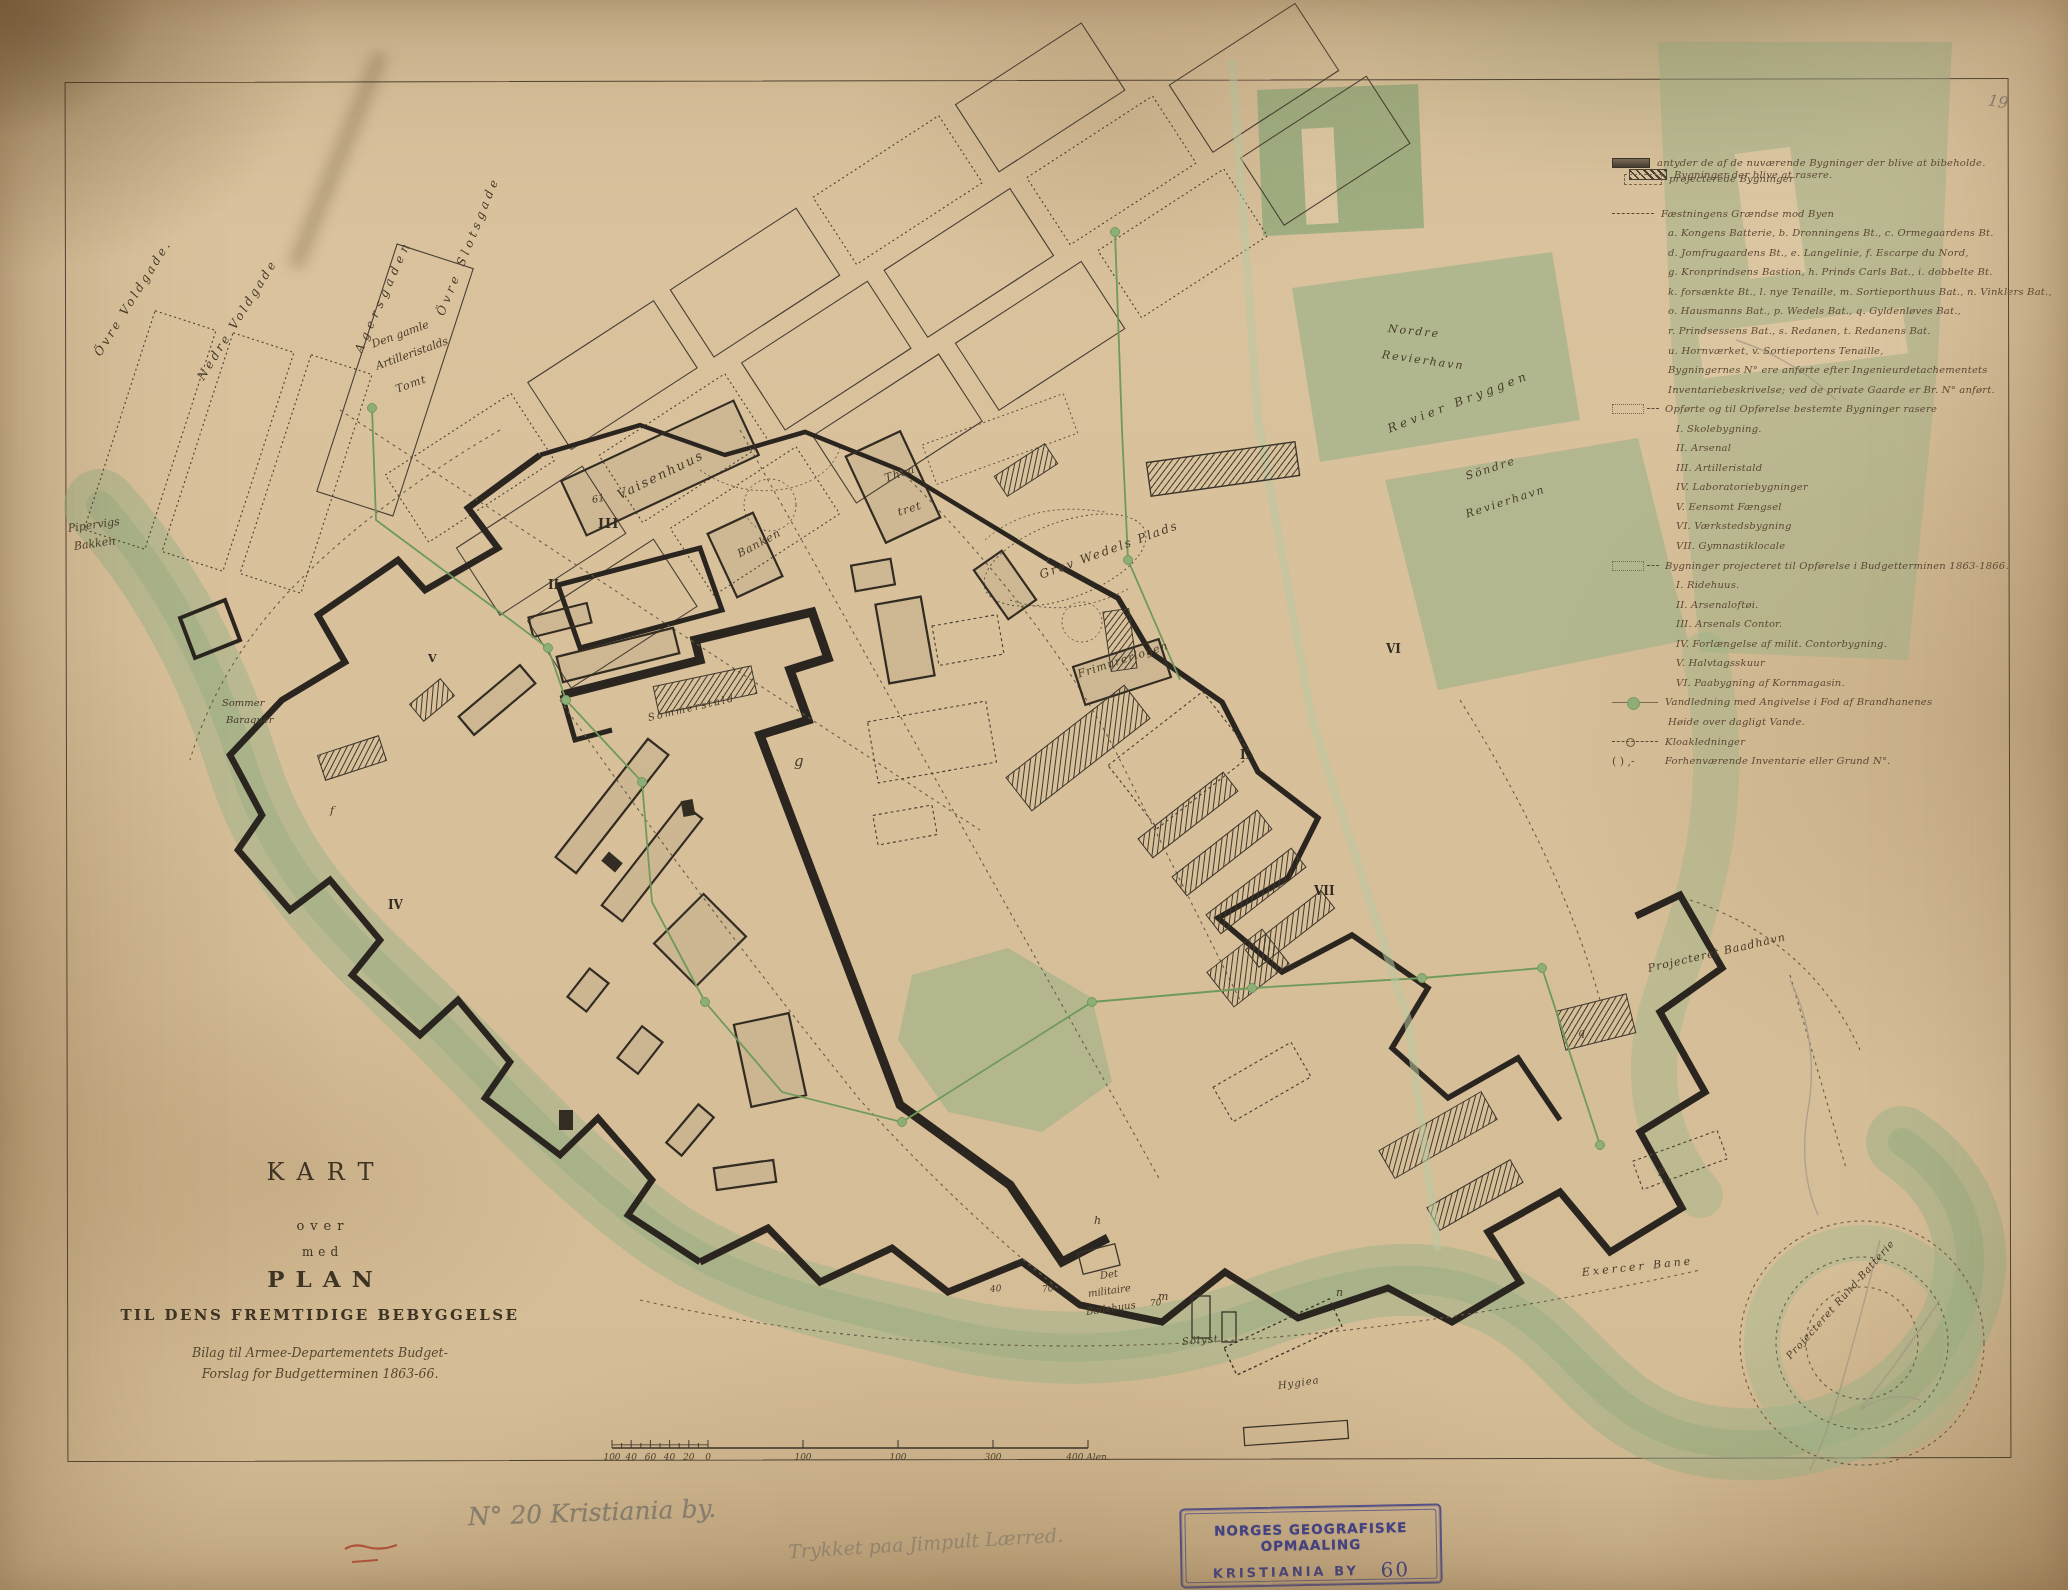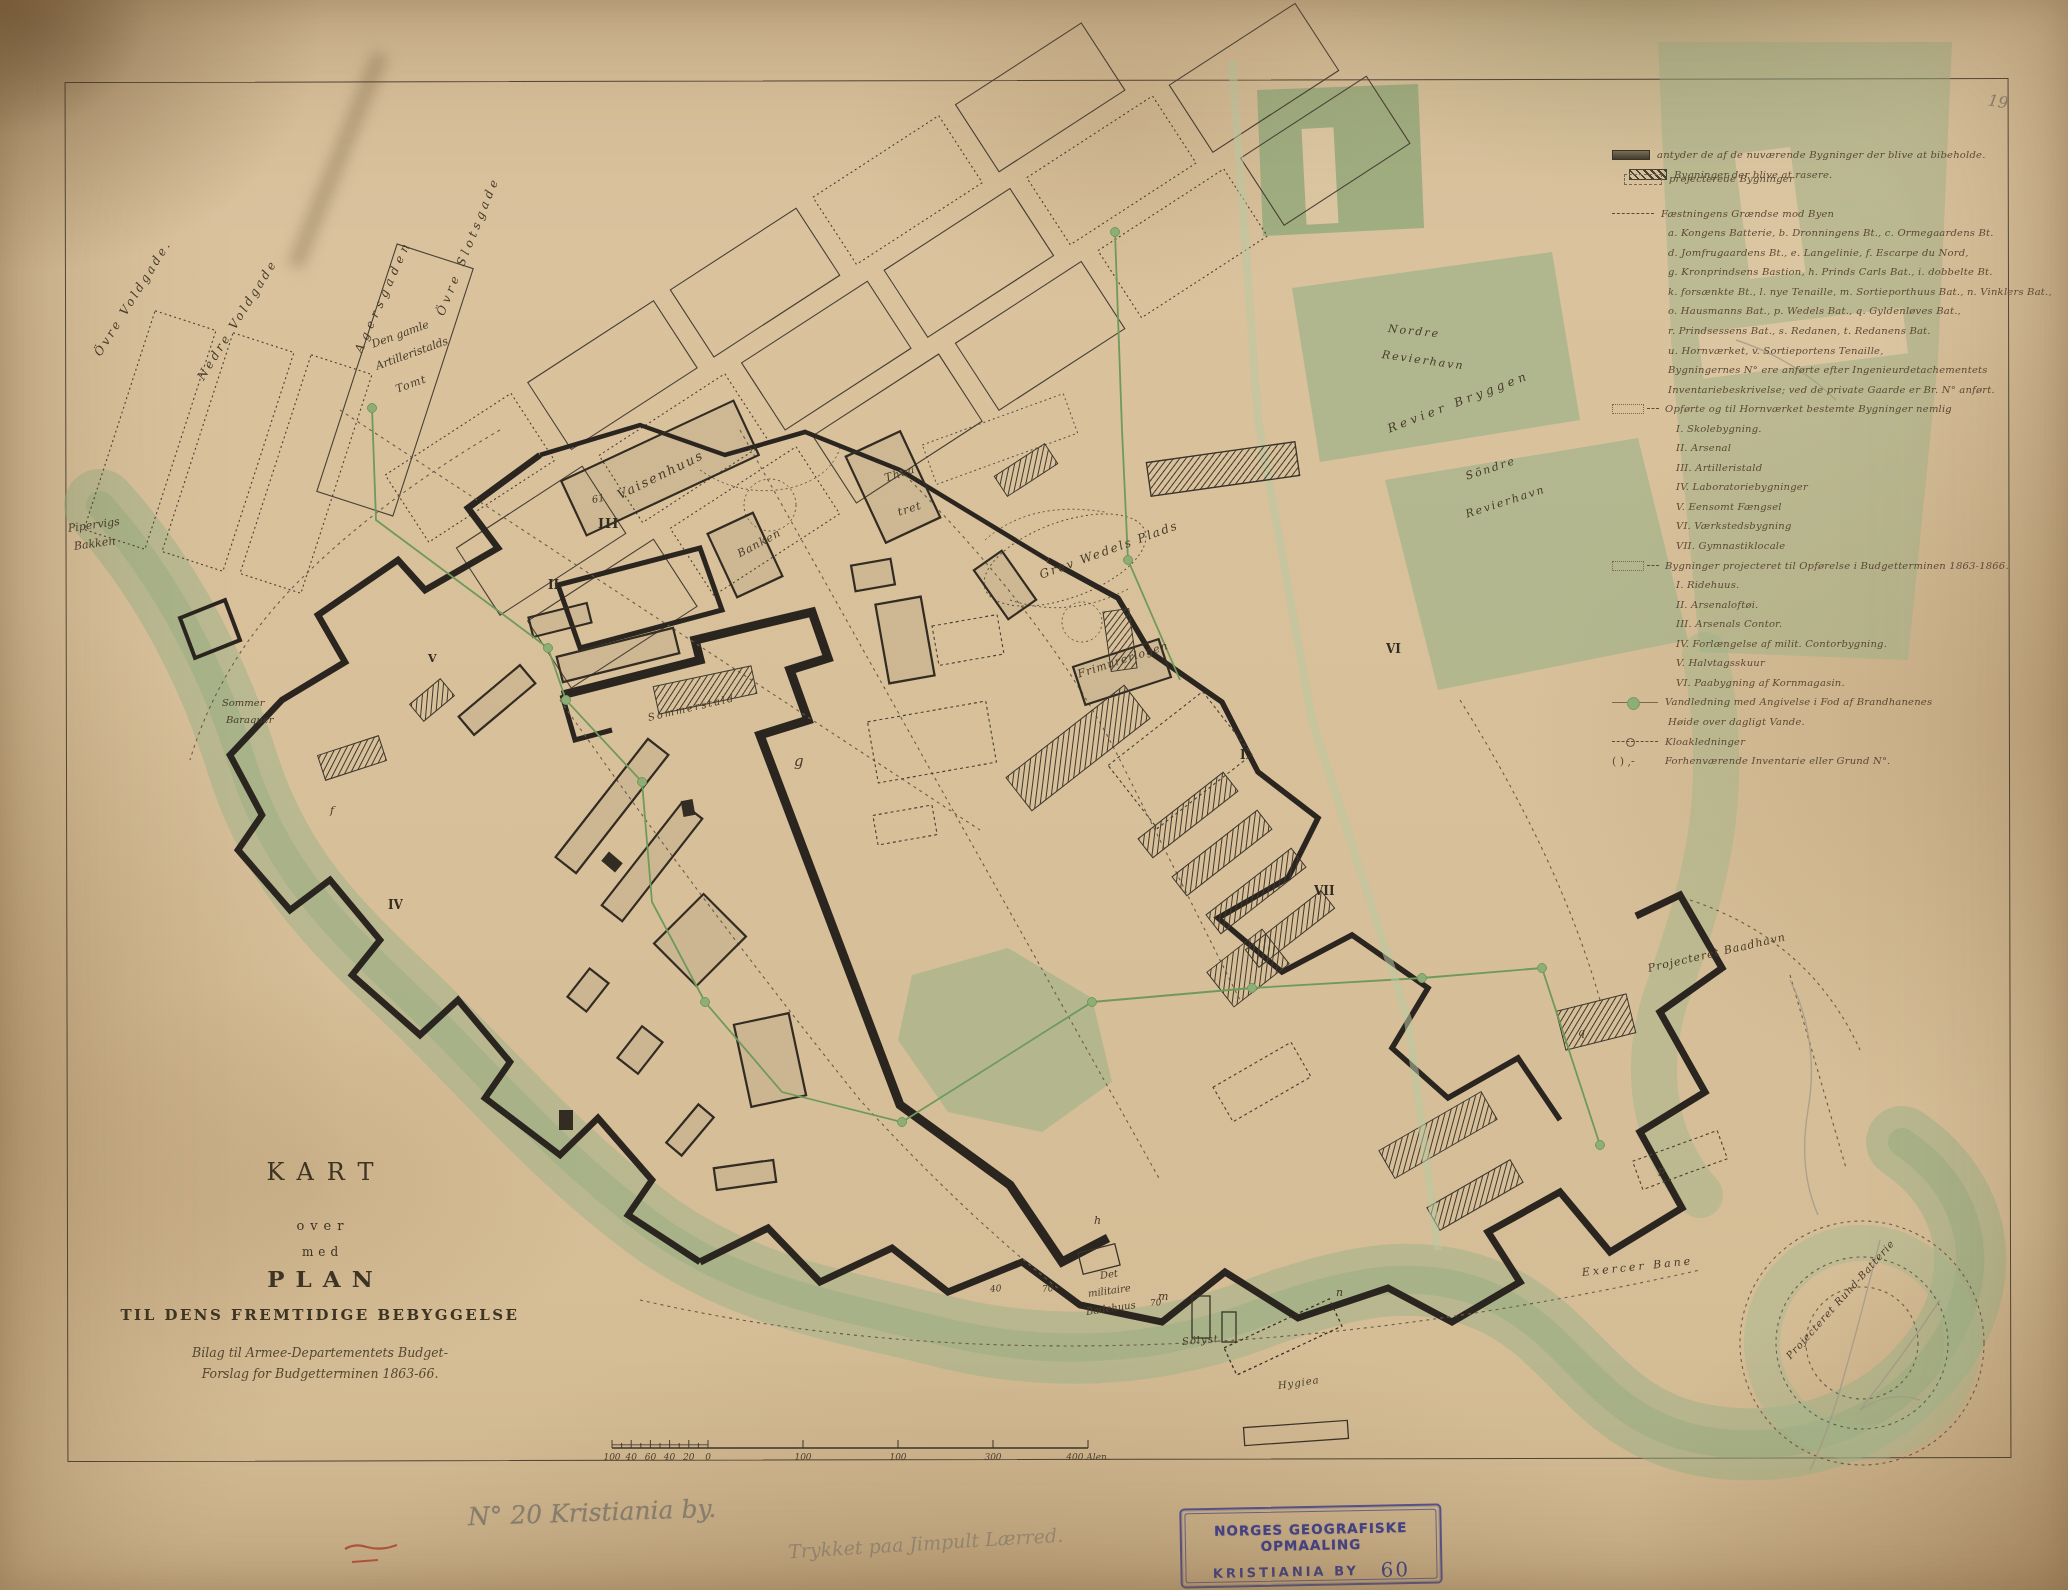--- a/index.html
+++ b/index.html
@@ -315,21 +315,21 @@
       <div class="mlabel" style="left: 1658px; top: 1164px; font-size: 11px; letter-spacing: 0px; transform: rotate(0deg);">p</div>
       <div class="mlabel" style="left: 1578px; top: 1026px; font-size: 11px; letter-spacing: 0px; transform: rotate(0deg);">q</div>
       <div class="mlabel" style="left: 1094px; top: 1214px; font-size: 11px; letter-spacing: 0px; transform: rotate(0deg);">h</div>
       <div class="mlabel" style="left: 592px; top: 494px; font-size: 10px; letter-spacing: 0px; transform: rotate(-10deg);">61</div>
       <div class="mlabel" style="left: 990px; top: 1284px; font-size: 9px; letter-spacing: 0px; transform: rotate(-5deg);">40</div>
       <div class="mlabel" style="left: 1042px; top: 1284px; font-size: 9px; letter-spacing: 0px; transform: rotate(-5deg);">70</div>
       <div class="mlabel" style="left: 1150px; top: 1298px; font-size: 9px; letter-spacing: 0px; transform: rotate(-5deg);">70</div>
     </div>
 
   <div id="legend">
-      <div class="lg-row" style="top: 0px; padding-left: 0px;">
+      <div class="lg-row" style="top: 8px; padding-left: 0px;">
         <span class="sym sym-bar-solid"></span>
         <span class="lg-text">antyder de af de nuværende Bygninger der blive at bibeholde.</span>
       </div>
       <div class="lg-row" style="top: 19.55px; padding-left: 17px;">
         <span class="sym sym-bar-hatch"></span>
         <span class="lg-text">Bygninger der blive at rasere.</span>
       </div>
       <div class="lg-row" style="top: 24px; padding-left: 12px;">
         <span class="sym sym-bar-open"></span>
         <span class="lg-text">projecterede Bygninger</span>
@@ -360,21 +360,21 @@
         <span class="lg-text">u. Hornværket, v. Sortieportens Tenaille,</span>
       </div>
       <div class="lg-row" style="top: 215.05px; padding-left: 56px;">
         <span class="lg-text">Bygningernes N° ere anførte efter Ingenieurdetachementets</span>
       </div>
       <div class="lg-row" style="top: 234.6px; padding-left: 56px;">
         <span class="lg-text">Inventariebeskrivelse; ved de private Gaarde er Br. N° anført.</span>
       </div>
       <div class="lg-row" style="top: 254.15px; padding-left: 0px;">
         <span class="sym sym-bar-open-dash"></span>
-        <span class="lg-text">Opførte og til Hornværket bestemte Bygninger nemlig</span>
+        <span class="lg-text">Opførte og til Opførelse bestemte Bygninger rasere</span>
       </div>
       <div class="lg-row" style="top: 273.7px; padding-left: 64px;">
         <span class="lg-text">I. Skolebygning.</span>
       </div>
       <div class="lg-row" style="top: 293.25px; padding-left: 64px;">
         <span class="lg-text">II. Arsenal</span>
       </div>
       <div class="lg-row" style="top: 312.8px; padding-left: 64px;">
         <span class="lg-text">III. Artilleristald</span>
       </div>

